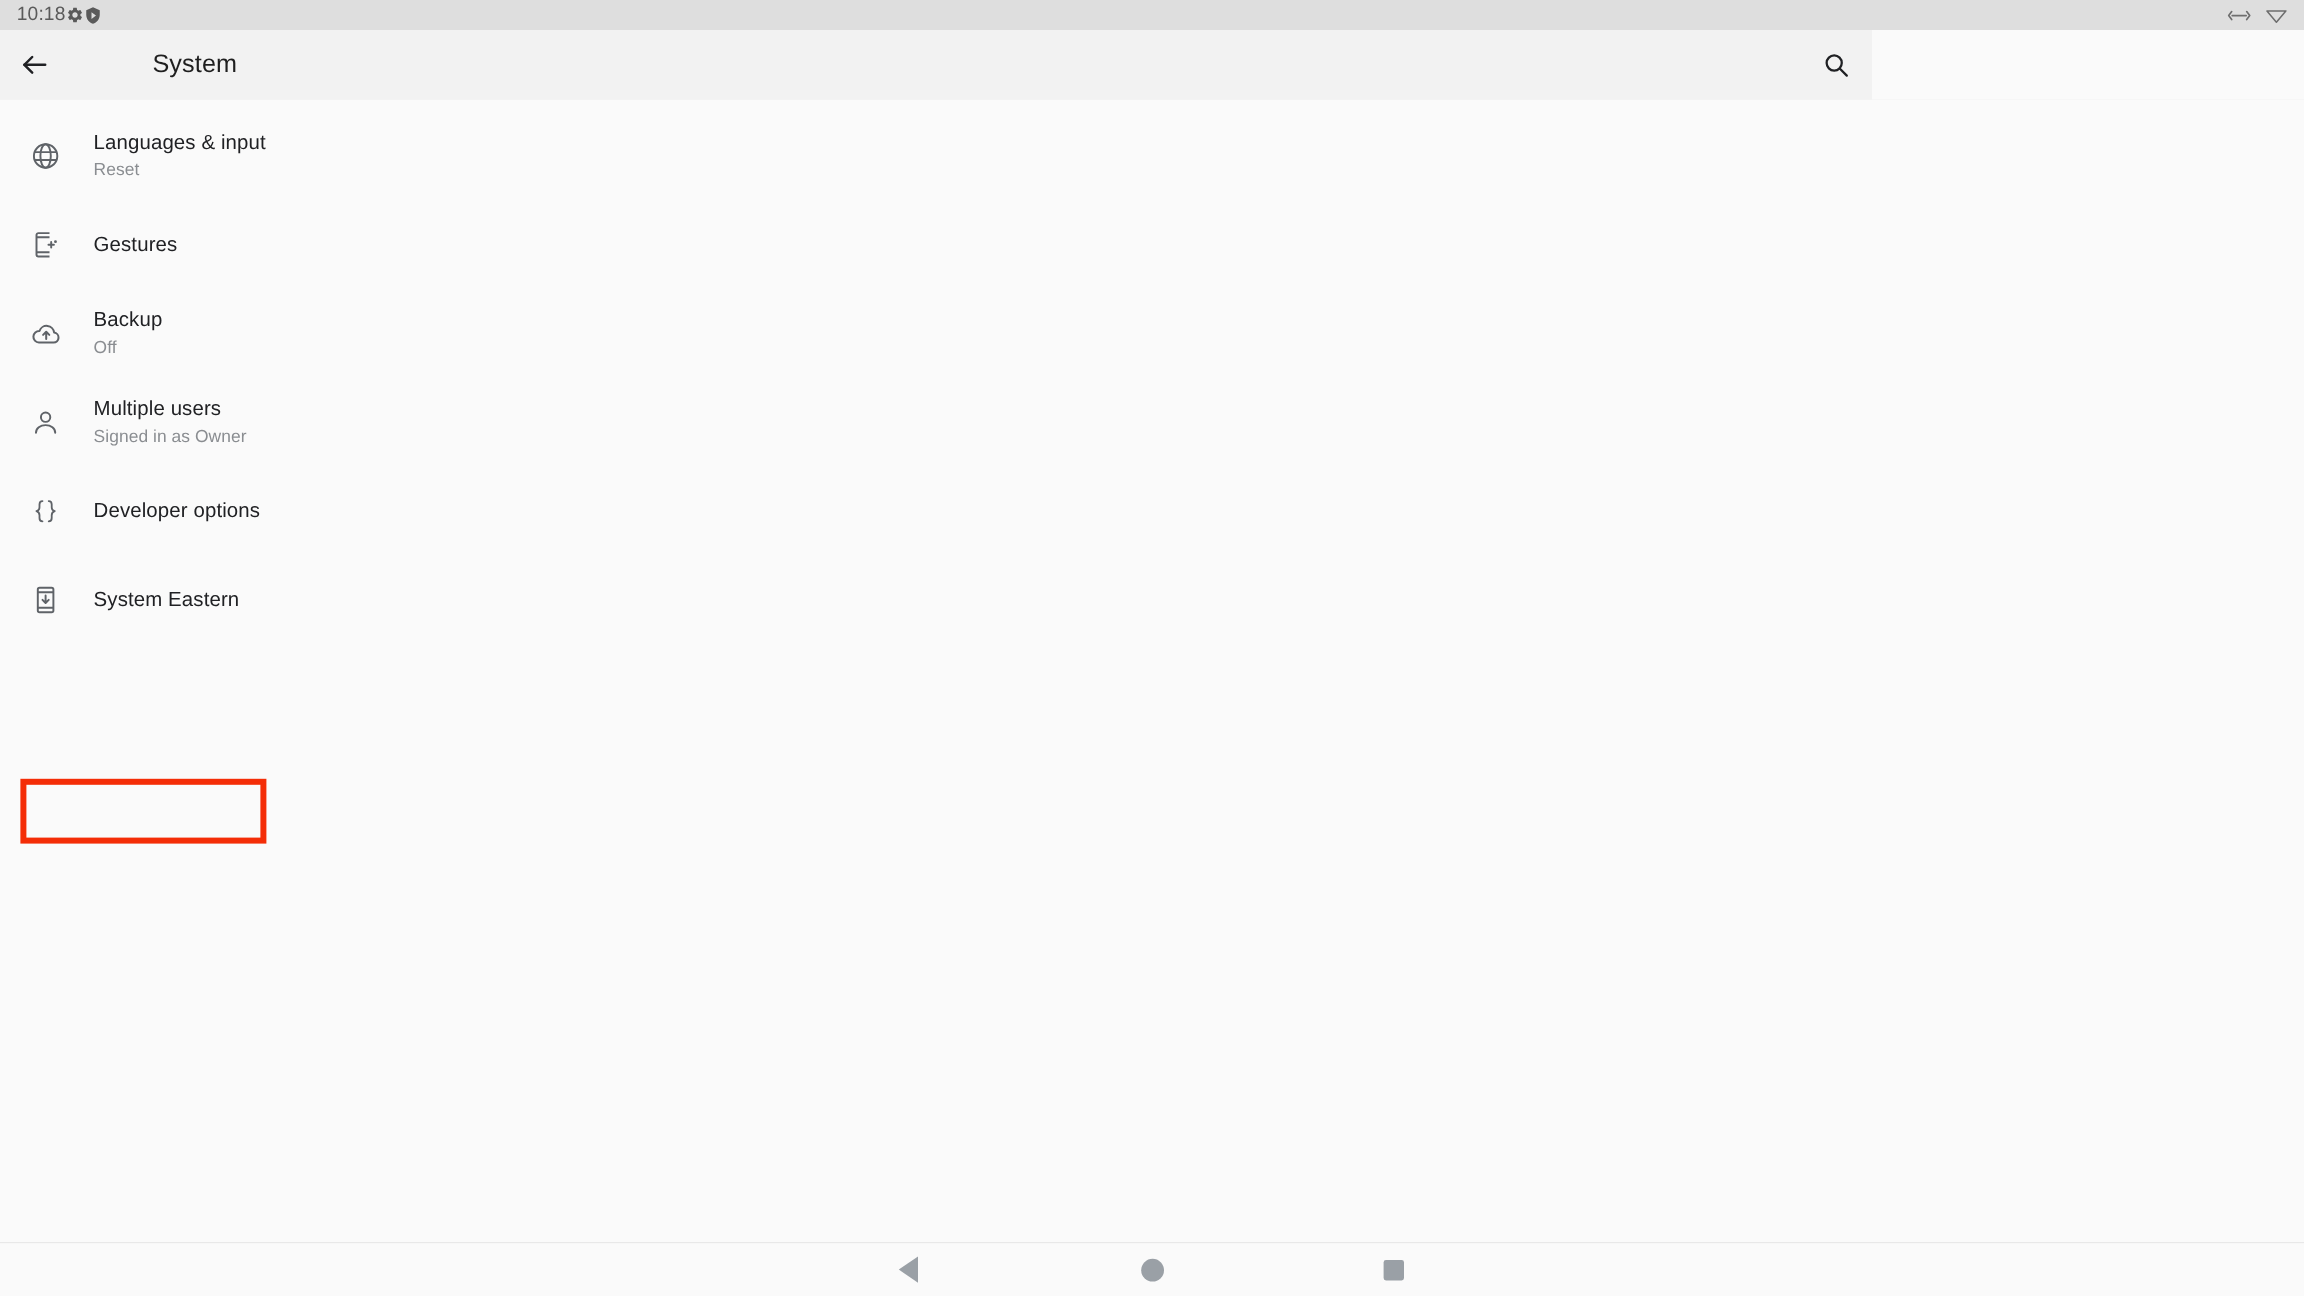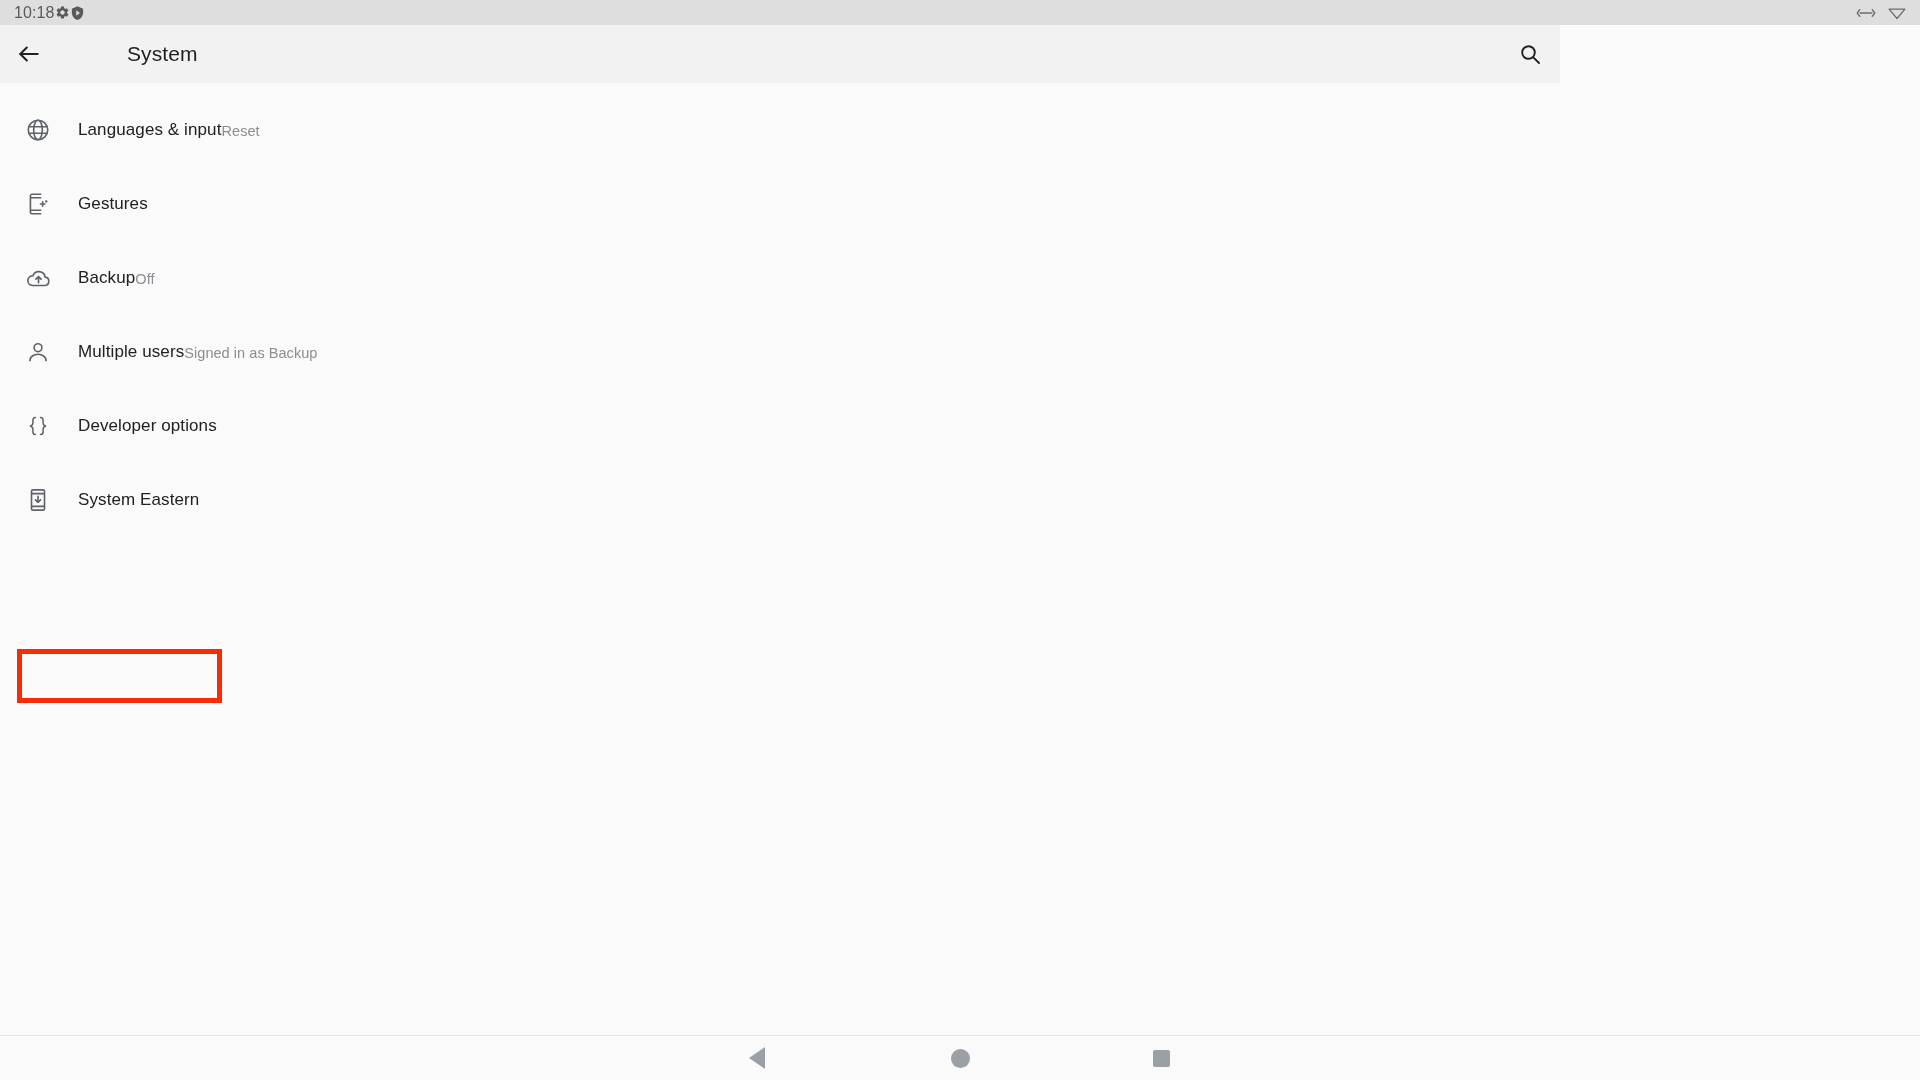--- a/index.html
+++ b/index.html
@@ -72,21 +72,21 @@
     display:flex; align-items:center;
     height:74px;
     padding-left:18px;
     cursor:pointer;
   }
   .list-item .li-icon{
     width:40px; min-width:40px; height:40px;
     display:flex; align-items:center; justify-content:center;
     color:#5f6368;
   }
-  .li-text{ margin-left:20px; display:flex; justify-content:center; }
+  .li-text{ margin-left:20px; display:flex; flex-direction:column; justify-content:center; }
   .li-title{
     font-size:17px; color:#202124; line-height:22px;
     letter-spacing:.1px; white-space:nowrap;
   }
   .li-sub{
     font-size:14.5px; color:#8a8d91; line-height:20px;
     margin-top:2px; letter-spacing:.05px; white-space:nowrap;
   }
   .list-item.no-sub .li-text{ justify-content:flex-end; }
 
@@ -218,21 +218,21 @@
       </div>
       <div class="list-item">
         <span class="li-icon">
           <svg width="26" height="26" viewBox="0 0 24 24" fill="none" stroke="currentColor" stroke-width="1.5">
       <circle cx="12" cy="8" r="3.6"></circle>
       <path d="M4.6 20c0-3.6 3.3-5.9 7.4-5.9s7.4 2.3 7.4 5.9" stroke-linecap="round"></path>
           </svg>
         </span>
         <span class="li-text">
           <span class="li-title">Multiple users</span>
-          <span class="li-sub">Signed in as Backup</span>
+          <span class="li-sub">Signed in as Owner</span>
         </span>
       </div>
       <div class="list-item no-sub">
         <span class="li-icon">
           <svg width="26" height="26" viewBox="0 0 24 24" fill="none" stroke="currentColor" stroke-width="1.4" stroke-linecap="round" stroke-linejoin="round">
       <path d="M9.6 4.2c-2 0-2.3 1-2.3 2.6v2.1c0 1.7-.8 2.6-2.3 3.1 1.5.5 2.3 1.4 2.3 3.1v2.1c0 1.6.3 2.6 2.3 2.6"></path>
       <path d="M14.4 4.2c2 0 2.3 1 2.3 2.6v2.1c0 1.7.8 2.6 2.3 3.1-1.5.5-2.3 1.4-2.3 3.1v2.1c0 1.6-.3 2.6-2.3 2.6"></path>
           </svg>
         </span>
         <span class="li-text">

